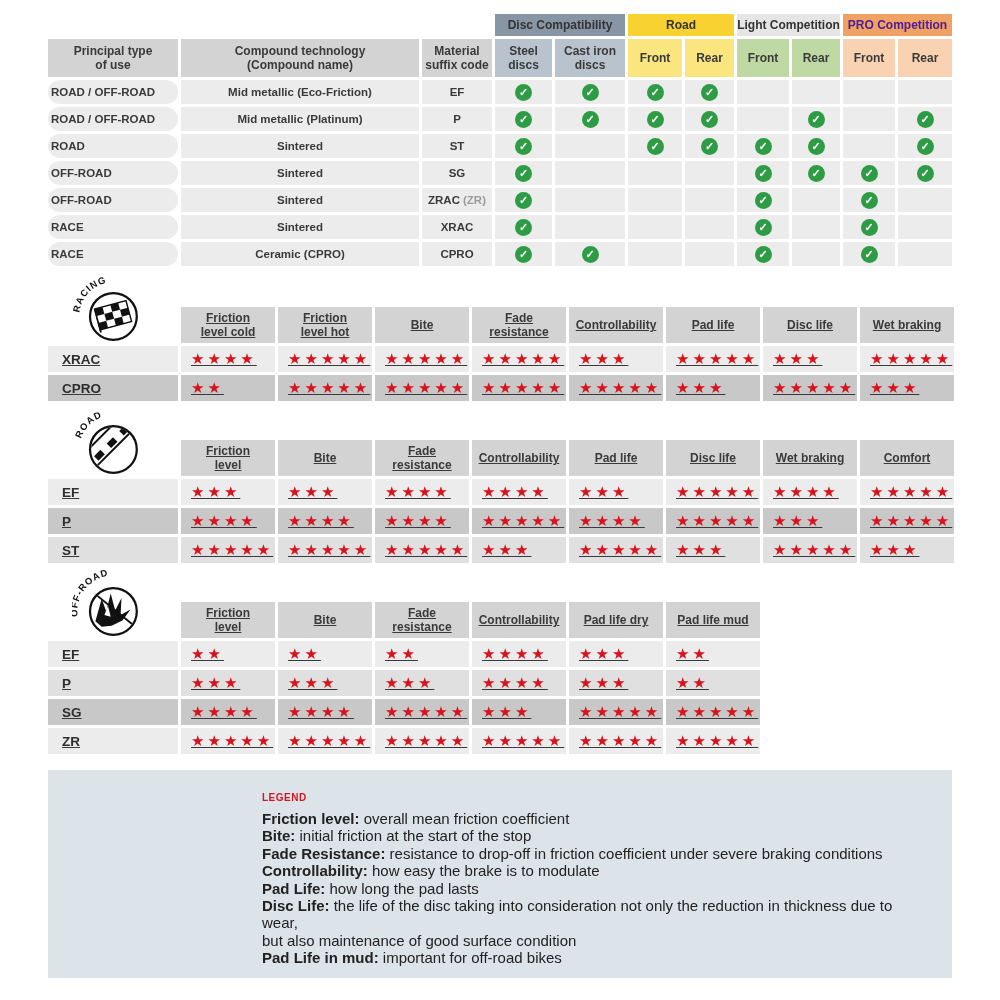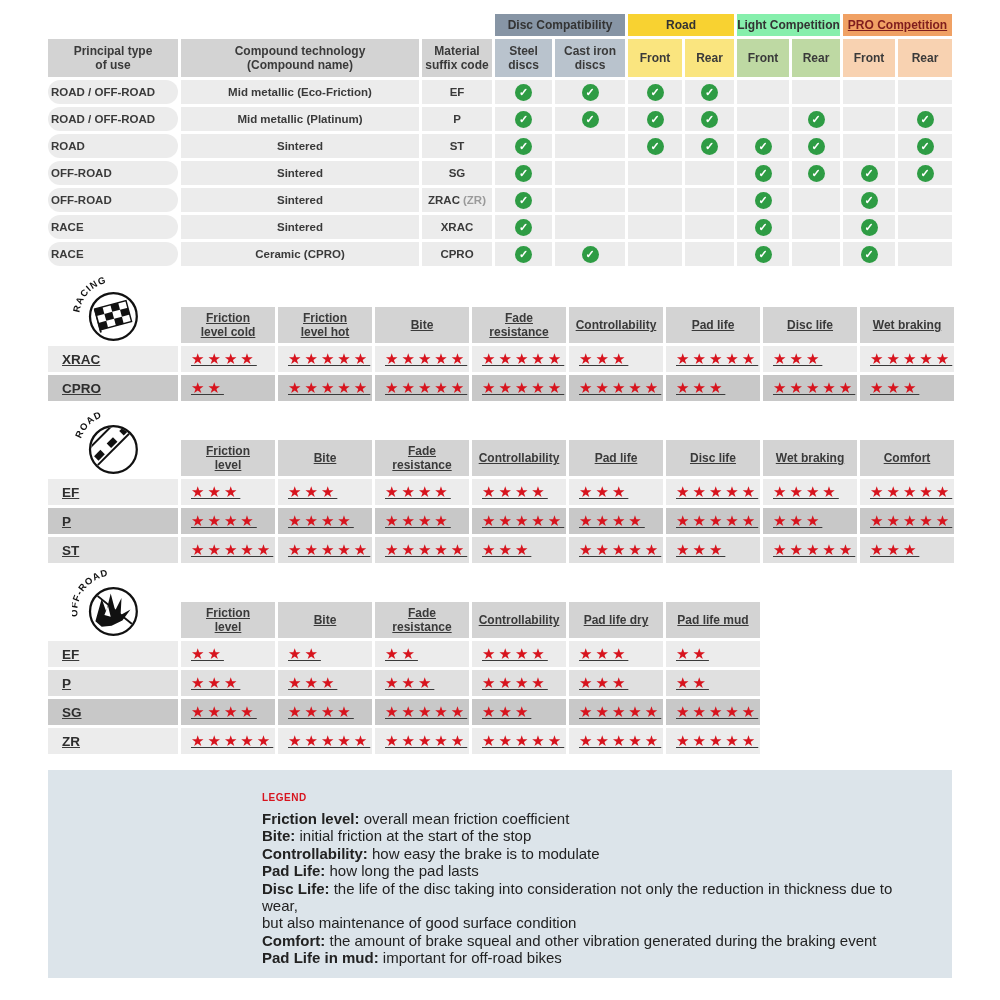--- a/index.html
+++ b/index.html
@@ -56,22 +56,22 @@
 </style>
 </head>
 <body>
 
 <div class="page">
 
   <div class="top-table" id="top-table">
       <div class="gh-spacer" style="grid-column: span 3;"></div>
       <div class="gh" style="grid-column: span 2; background: rgb(135, 149, 165);">Disc Compatibility</div>
       <div class="gh" style="grid-column: span 2; background: rgb(248, 210, 49);">Road</div>
-      <div class="gh" style="grid-column: span 2; background: #86efac;">Light Competition</div>
-      <div class="gh" style="grid-column: span 2; background: rgb(240, 161, 100); color: #7f1d1d; text-decoration: underline;">PRO Competition</div>
+      <div class="gh" style="grid-column: span 2; background: #e5e5e5;">Light Competition</div>
+      <div class="gh" style="grid-column: span 2; background: rgb(240, 161, 100); color: #4c1d95;">PRO Competition</div>
       <div class="sh sh-gray">Principal type
 of use</div>
       <div class="sh sh-gray">Compound technology
 (Compound name)</div>
       <div class="sh sh-gray">Material
 suffix code</div>
       <div class="sh" style="background: rgb(185, 195, 205);">Steel
 discs</div>
       <div class="sh" style="background: rgb(185, 195, 205);">Cast iron
 discs</div>
@@ -533,22 +533,22 @@
           <span class="stars">★★★★★</span>
         </div>
       </div>
   </div>
 
   <div class="legend-box">
     <div class="legend-title">LEGEND</div>
     <div id="legend-items">
         <div class="legend-line"><span class="lterm">Friction level:</span> <span>overall mean friction coefficient</span></div>
         <div class="legend-line"><span class="lterm">Bite:</span> <span>initial friction at the start of the stop</span></div>
+        <div class="legend-line"><span class="lterm">Fade Resistance:</span> <span>resistance to drop-off in friction coefficient under severe braking conditions</span></div>
         <div class="legend-line"><span class="lterm">Controllability:</span> <span>how easy the brake is to modulate</span></div>
         <div class="legend-line"><span class="lterm">Pad Life:</span> <span>how long the pad lasts</span></div>
         <div class="legend-line"><span class="lterm">Disc Life:</span> <span>the life of the disc taking into consideration not only the reduction in thickness due to wear,</span></div>
         <div class="legend-line"><span>but also maintenance of good surface condition</span></div>
-        <div class="legend-line"><span class="lterm">Comfort:</span> <span>the amount of brake squeal and other vibration generated during the braking event</span></div>
         <div class="legend-line"><span class="lterm">Pad Life in mud:</span> <span>important for off-road bikes</span></div>
       </div>
   </div>
 
 </div>
 
 </body></html>

